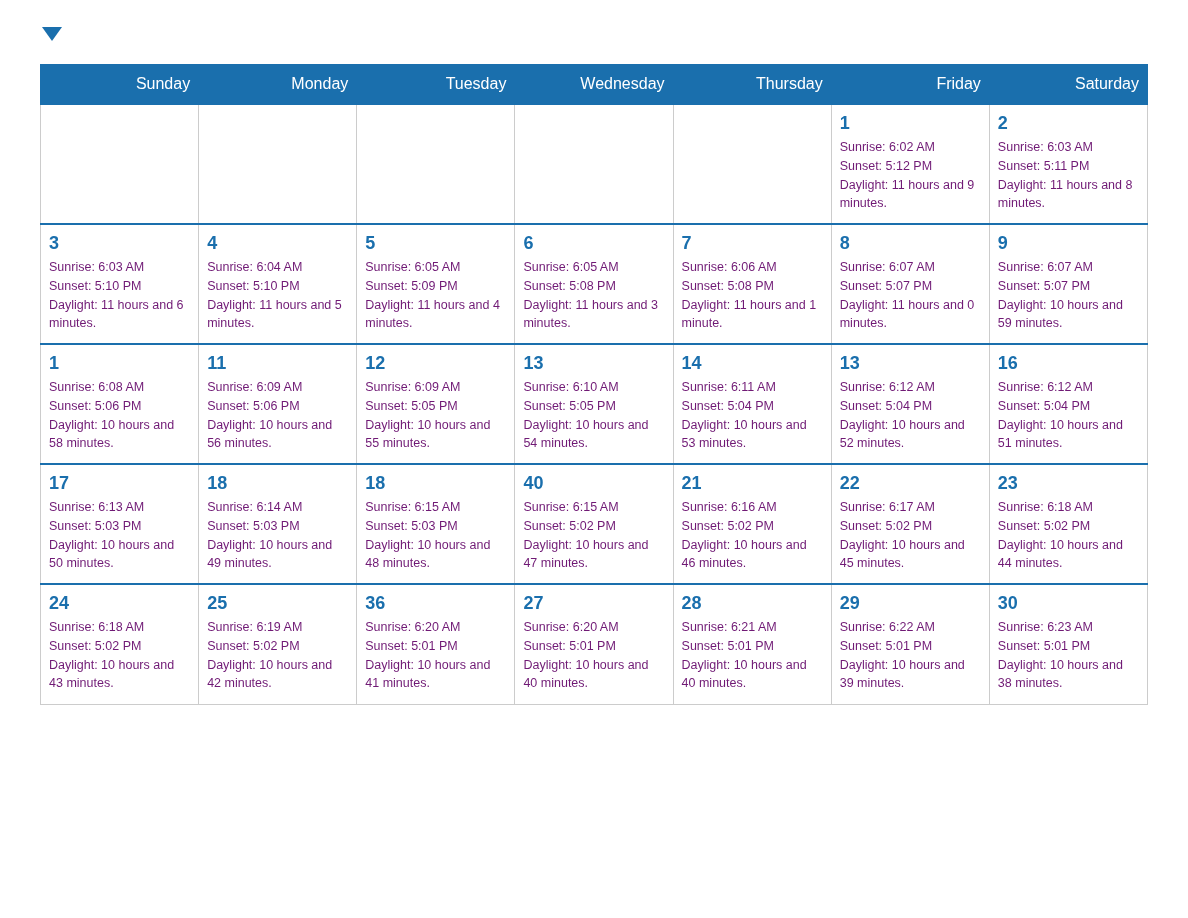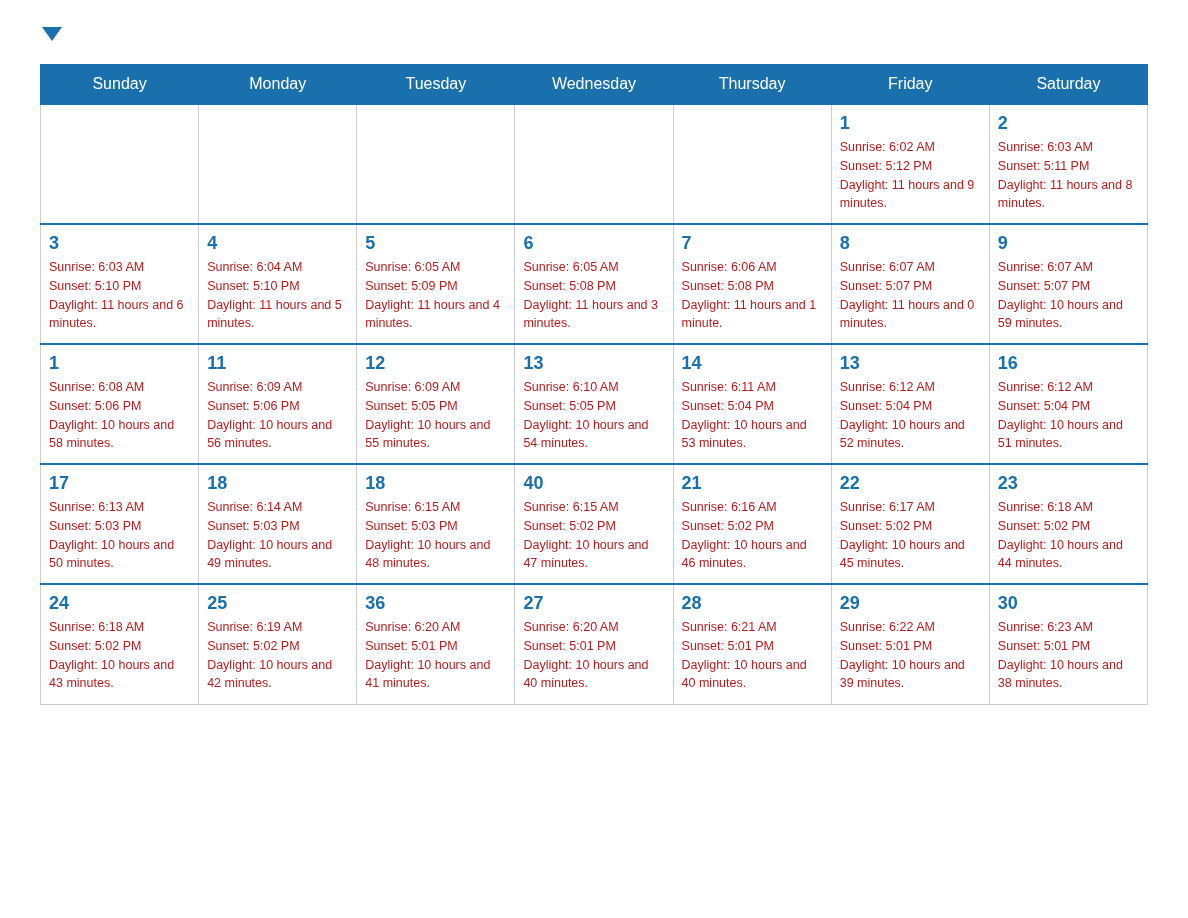--- a/index.html
+++ b/index.html
@@ -66,21 +66,21 @@
       width: 100%;
       border-collapse: collapse;
       table-layout: fixed;
     }
     .calendar th {
       background-color: #1a6fad;
       color: #fff;
       font-size: 16px;
       font-weight: normal;
       padding: 10px 8px;
-      text-align: center;
+      text-align: right;
       border: 1px solid #1a6fad;
     }
     .calendar td {
       border: 1px solid #ccc;
       vertical-align: top;
       padding: 8px 8px 10px 8px;
       font-size: 13px;
       color: #333;
       height: 120px;
       width: 14.285%;
@@ -91,21 +91,21 @@
     .day-number {
       font-size: 18px;
       font-weight: bold;
       color: #1a6fad;
       margin-bottom: 4px;
       display: block;
     }
     .day-info {
       font-size: 12.5px;
       line-height: 1.5;
-      color: #b91c1c;
+      color: #701a75;
     }
     .week-row td {
       border-top: 2px solid #1a6fad;
     }
   </style>
 </head>
 <body>
 
 <div class="header">
   <div class="logo">

